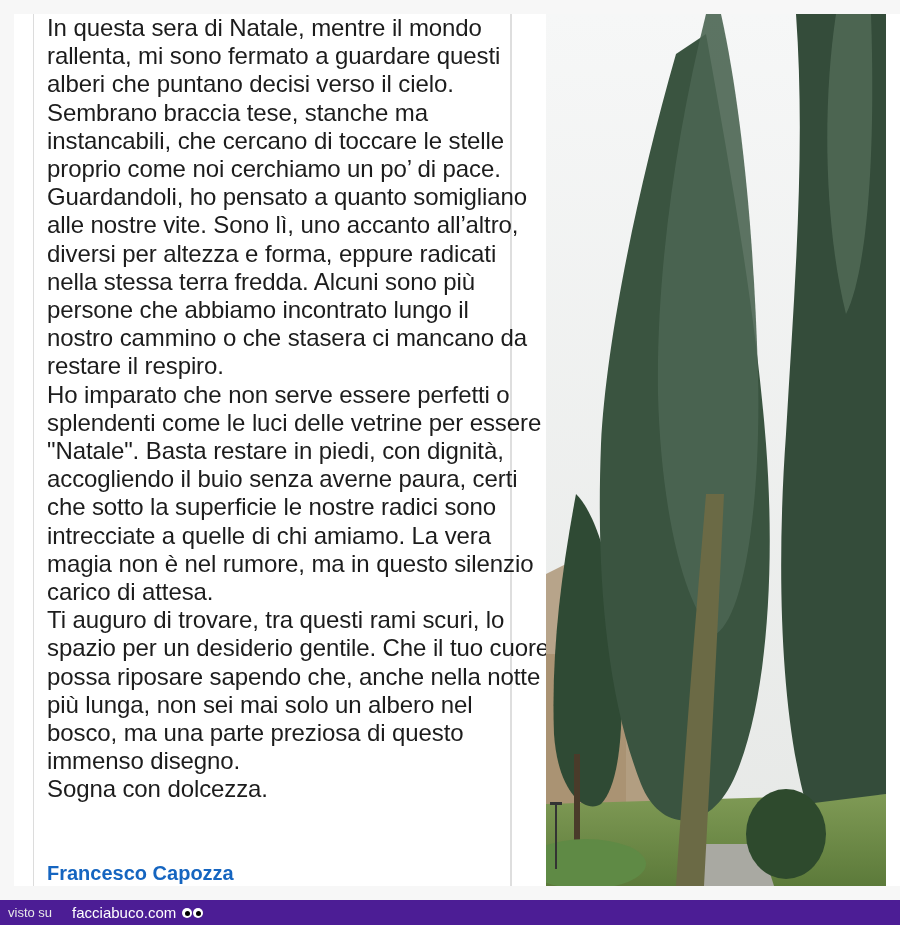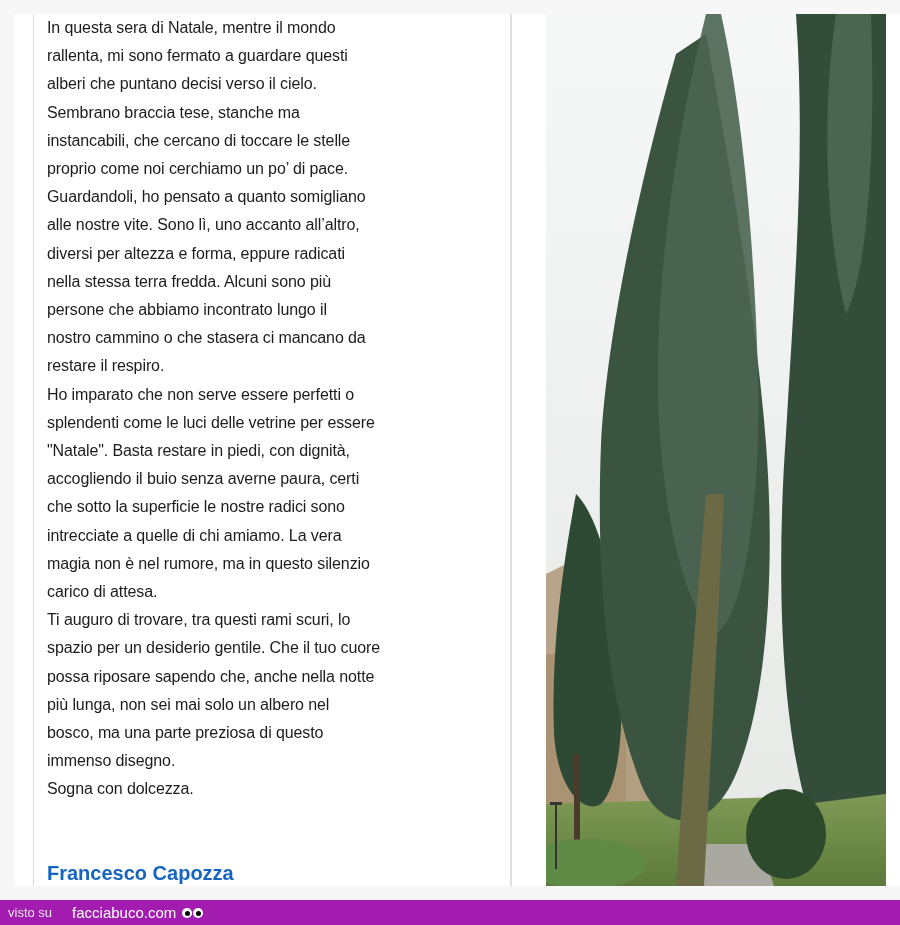--- a/index.html
+++ b/index.html
@@ -13,39 +13,39 @@
     .left-border {
       position: absolute; left: 33px; top: 14px; width: 1px; height: 872px; background: #dcdcdc;
     }
     .text-column {
       position: absolute; left: 34px; top: 14px; width: 478px; height: 872px;
       background: #ffffff;
       border-right: 2px solid #dedede;
     }
     .post-text {
       position: absolute; left: 13px; top: 0px; width: 465px;
-      font-size: 16px; line-height: 28.2px; color: #1c1c1c;
+      font-size: 24px; line-height: 28.2px; color: #1c1c1c;
       letter-spacing: -0.1px;
     }
     .post-text .line { display: block; white-space: nowrap; }
     .author {
       position: absolute; left: 13px; top: 848px;
       font-size: 20px; font-weight: bold; color: #1565c0;
       text-decoration: none; cursor: pointer;
     }
 
     .photo {
       position: absolute; left: 546px; top: 14px; width: 340px; height: 872px;
       overflow: hidden; background: #f4f5f5;
     }
     .photo svg { display: block; }
 
     .footer-bar {
       position: absolute; left: 0; top: 900px; width: 900px; height: 25px;
-      background: #a21caf; color: #ffffff;
+      background: #4c1d95; color: #ffffff;
       display: flex; align-items: center;
     }
     .footer-visto {
       font-size: 13px; margin-left: 8px; color: #e8e8e8;
     }
     .footer-site {
       font-size: 15px; font-weight: normal; margin-left: 20px; color: #ffffff; cursor: pointer;
     }
     .footer-eyes { margin-left: 6px; display: flex; gap: 1px; }
     .eye { width: 10px; height: 10px; border-radius: 50%; background: #fff; position: relative; }

